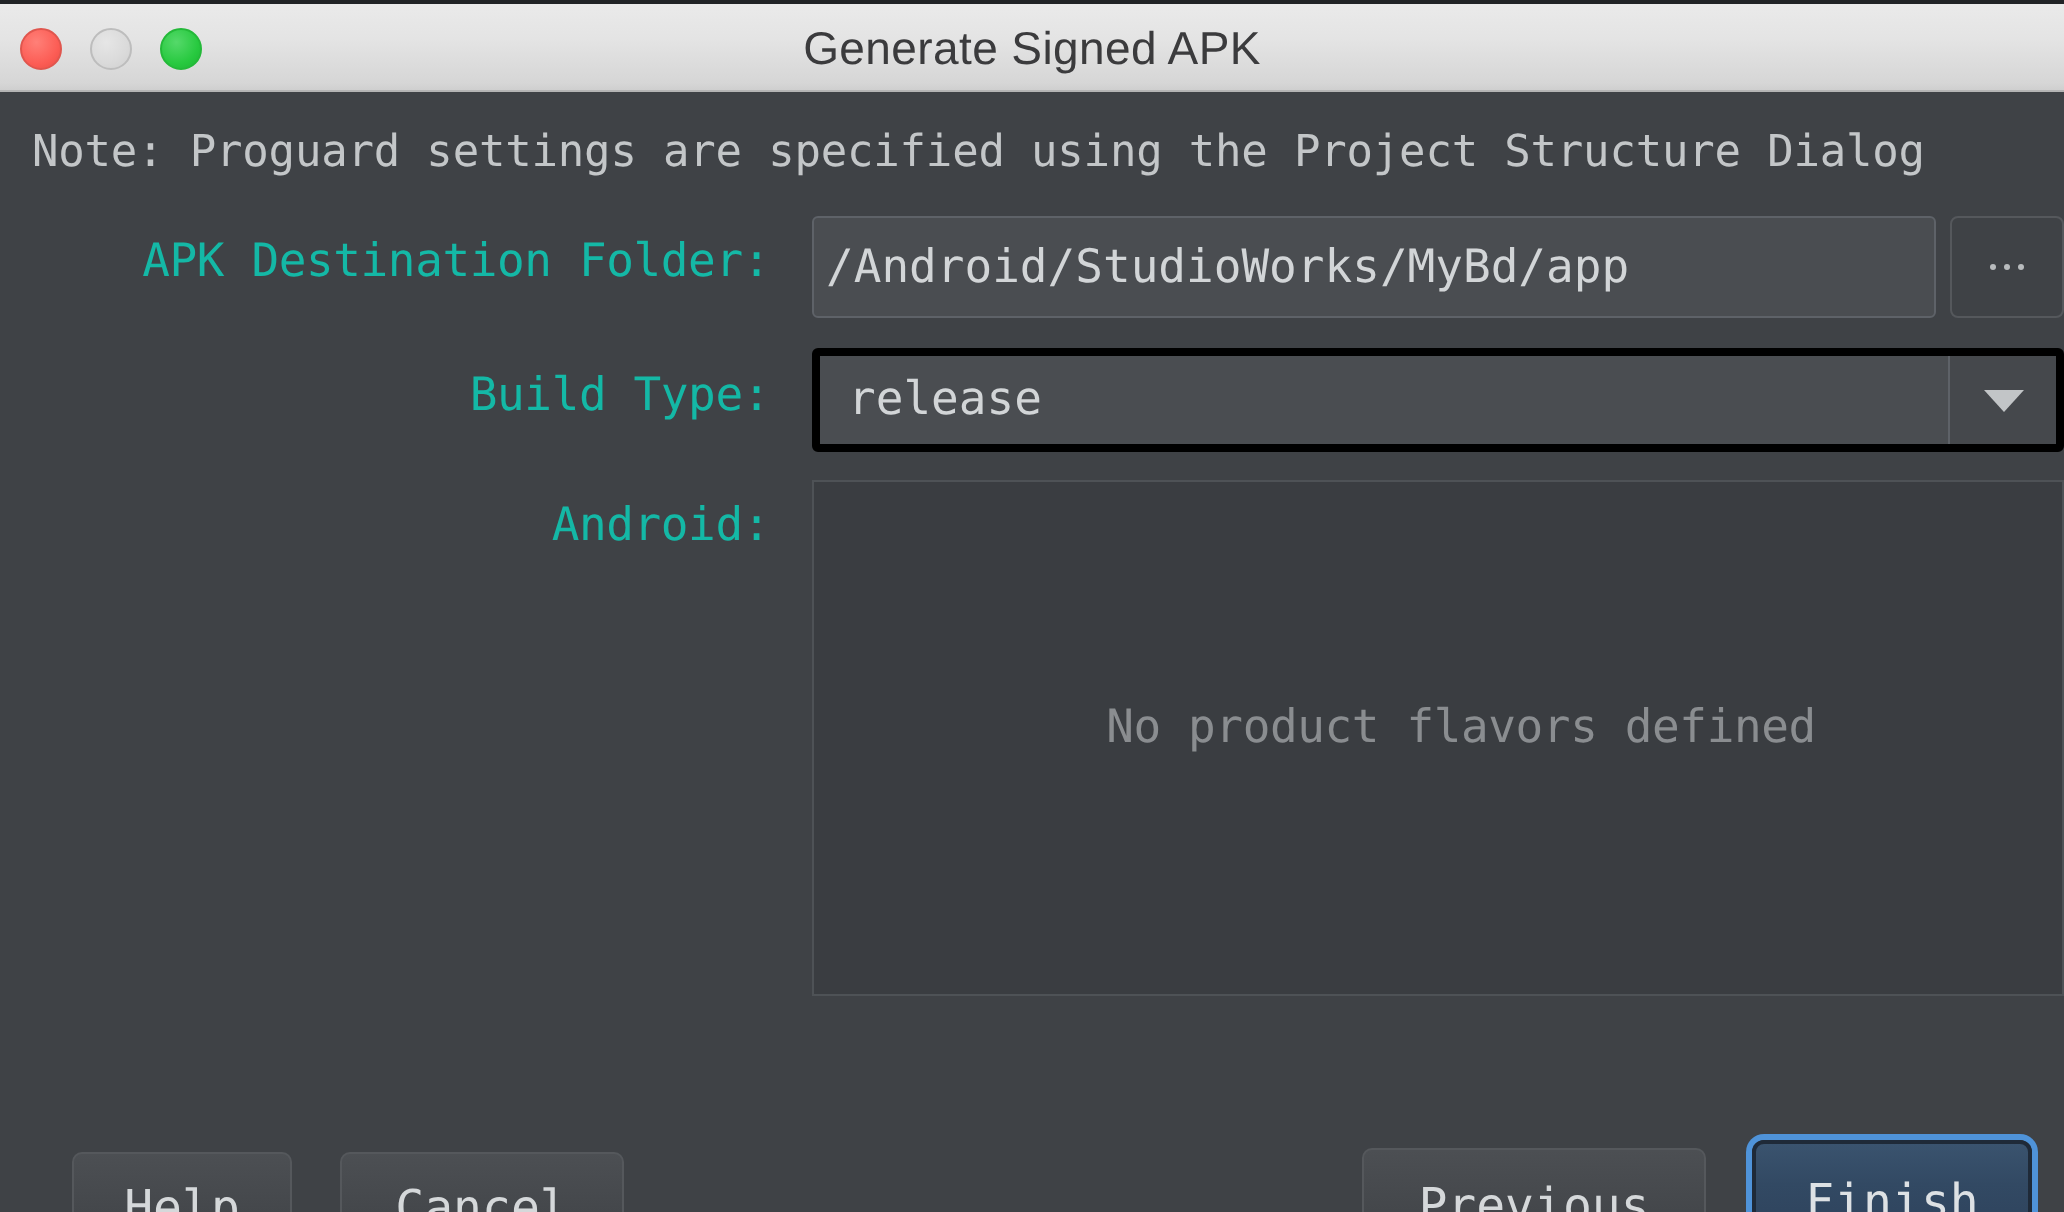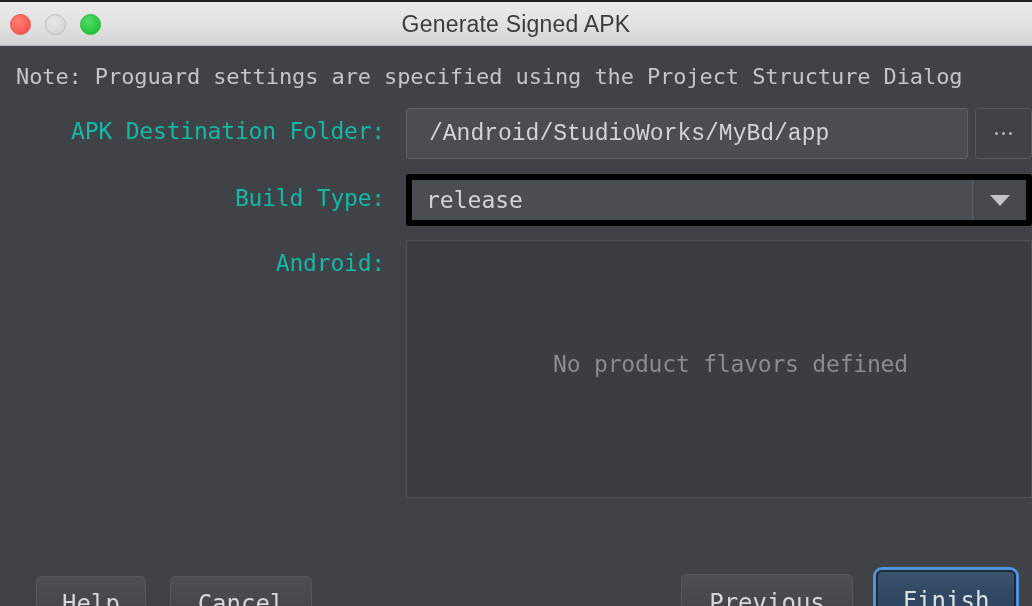--- a/index.html
+++ b/index.html
@@ -104,26 +104,25 @@
     position: absolute;
     left: 406px;
     top: 0;
     width: 562px;
     height: 51px;
     background: #4a4d51;
     border: 1px solid #5e6268;
     border-radius: 3px;
     display: flex;
     align-items: center;
-    padding-left: 22px;
+    padding-left: 6px;
     font-size: 23px;
     color: #d2d5d7;
     white-space: nowrap;
     overflow: hidden;
-    font-family: Liberation Mono, monospace;
   }
   #apk-browse {
     position: absolute;
     left: 975px;
     top: 0;
     width: 57px;
     height: 51px;
     background: #3f4246;
     border: 1px solid #55585c;
     border-radius: 4px;
@@ -143,21 +142,21 @@
   #row-build { top: 128px; height: 52px; }
   #row-build .label { top: 11px; }
 
   #build-combo {
     position: absolute;
     left: 406px;
     top: 0;
     width: 626px;
     height: 52px;
     background: #4a4d51;
-    border: 6px solid #000000;
+    border: 4px solid #000000;
     border-radius: 3px;
     display: flex;
     align-items: center;
     overflow: hidden;
   }
   #build-value {
     flex: 1;
     padding-left: 14px;
     font-size: 23px;
     color: #d2d5d7;

